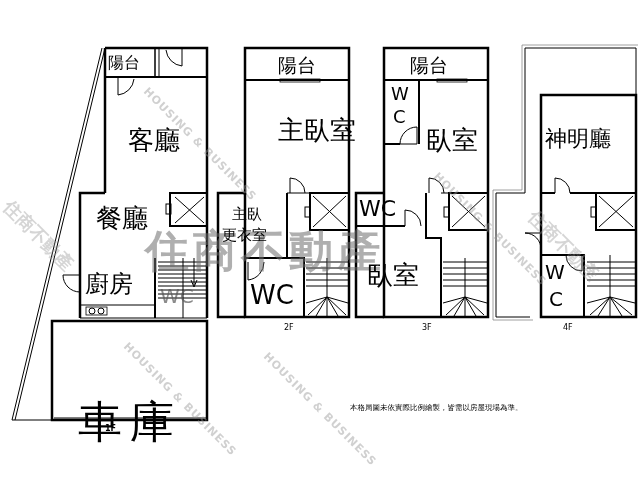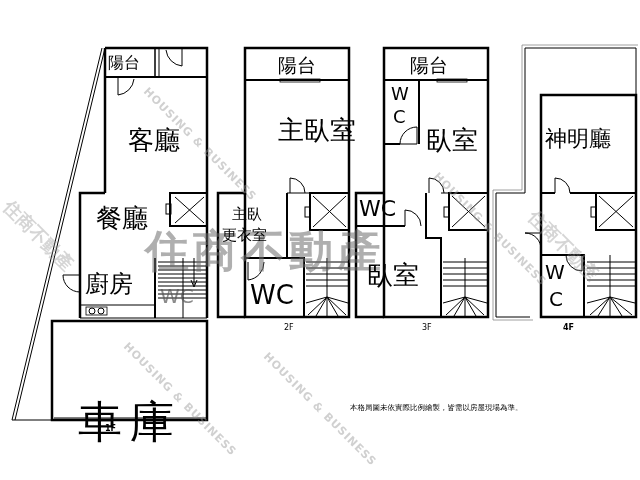--- a/index.html
+++ b/index.html
@@ -186,15 +186,15 @@
 <div class="room" style="left:391px;top:85px;font-size:18px;">W</div>
 <div class="room" style="left:393px;top:108px;font-size:18px;">C</div>
 <div class="room" style="left:426px;top:127px;font-size:26px;">臥室</div>
 <div class="room" style="left:359px;top:198px;font-size:22px;">WC</div>
 <div class="room" style="left:367px;top:262px;font-size:26px;">臥室</div>
 <div class="floor-label" style="left:422px;top:323px;">3F</div>
 
 <div class="room" style="left:545px;top:128px;font-size:22px;">神明廳</div>
 <div class="room" style="left:545px;top:262px;font-size:20px;">W</div>
 <div class="room" style="left:549px;top:289px;font-size:20px;">C</div>
-<div class="floor-label" style="left:563px;top:323px;font-weight:bold;">4F</div>
+<div class="floor-label" style="left:563px;top:323px;">4F</div>
 
 <div class="disclaimer">本格局圖未依實際比例繪製，皆需以房屋現場為準。</div>
 
 </body></html>

